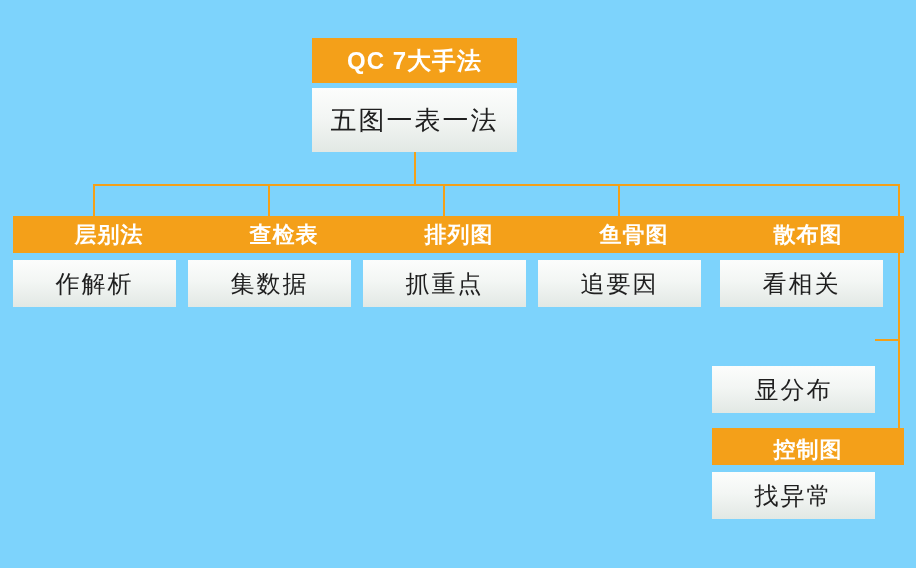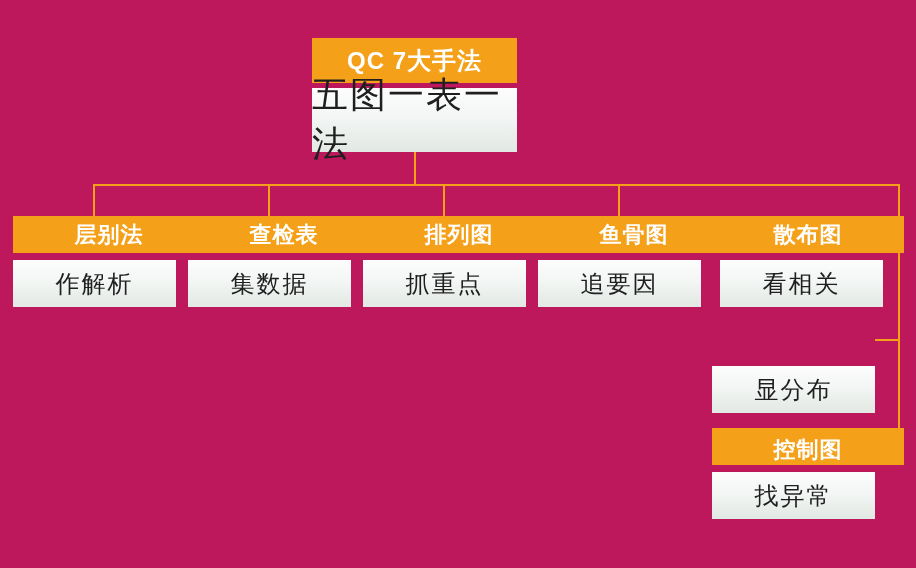--- a/index.html
+++ b/index.html
@@ -5,21 +5,21 @@
   html, body {
     margin: 0;
     padding: 0;
     background: #ffffff;
     font-family: "Liberation Sans", sans-serif;
   }
   .canvas {
     position: relative;
     width: 916px;
     height: 568px;
-    background: #be185d;
+    background: #7dd3fc;
     overflow: hidden;
   }
   .orange-box {
     position: absolute;
     background: #F4A019;
     color: #ffffff;
     font-weight: bold;
     display: flex;
     align-items: center;
     justify-content: center;
@@ -34,21 +34,21 @@
     align-items: center;
     justify-content: center;
     letter-spacing: 2px;
   }
   .root-title {
     left: 312px; top: 38px; width: 205px; height: 45px;
     font-size: 24px;
   }
   .root-subtitle {
     left: 312px; top: 88px; width: 205px; height: 64px;
-    font-size: 36px;
+    font-size: 26px;
   }
   .node-header {
     width: 192px; height: 37px;
     font-size: 22px;
   }
   .node-body {
     width: 163px; height: 47px;
     font-size: 24px;
   }
   .line {

